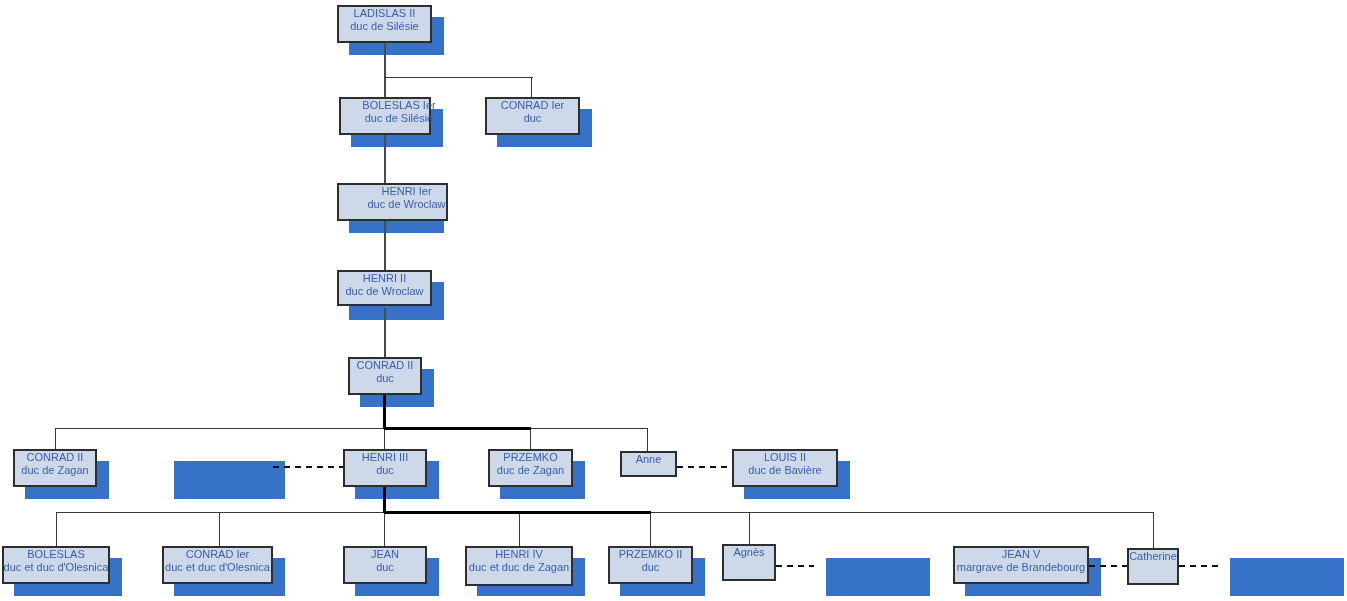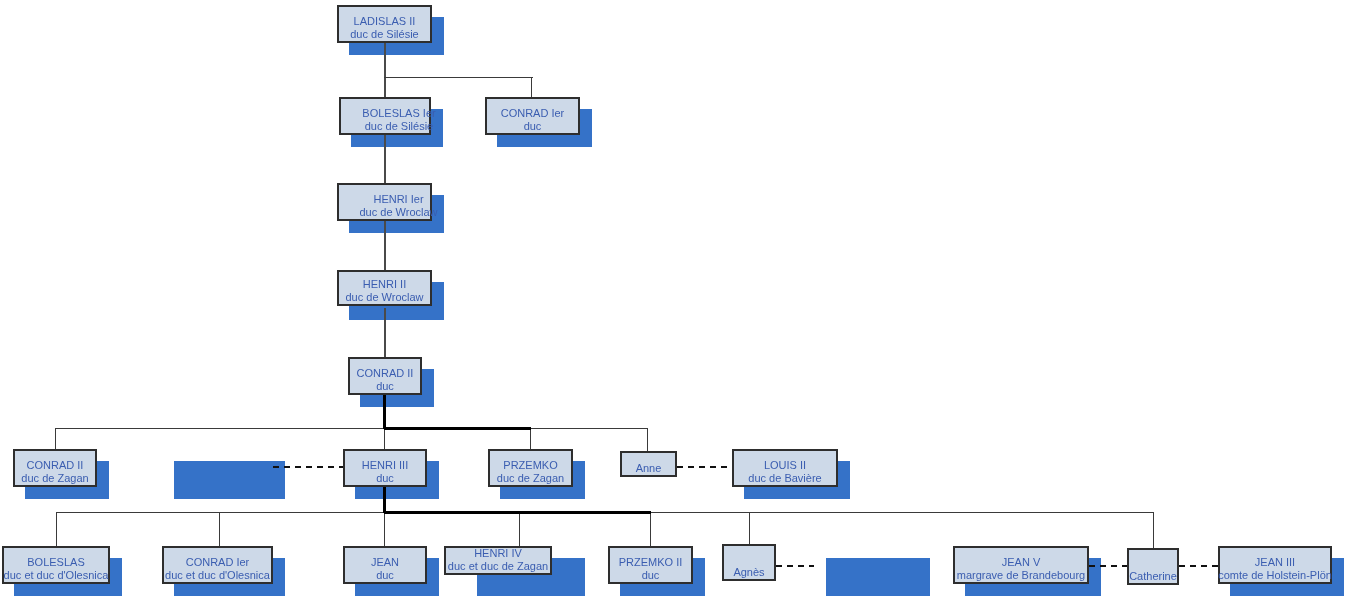--- a/index.html
+++ b/index.html
@@ -11,21 +11,21 @@
     overflow:hidden;
   }
   .node{
     position:absolute;
     background:#cdd9e8;
     border:2px solid #2e2e2e;
     box-sizing:border-box;
     display:flex;
     flex-direction:column;
     align-items:center;
-    justify-content:flex-end;
+    justify-content:flex-start;
     text-align:center;
     color:#3a5db0;
     font-size:11px;
     line-height:13px;
     z-index:3;
   }
   .node-shadow{
     position:absolute;
     background:#3572c8;
     z-index:1;
@@ -82,21 +82,21 @@
     <div class="node" style="left: 339px; top: 97px; width: 92px; height: 38px; padding-left: 28px;">
       <span class="person-name">BOLESLAS Ier</span>
       <span class="person-title">duc de Silésie</span>
     </div>
     <div class="node-shadow" style="left: 497px; top: 109px; width: 95px; height: 38px;"></div>
     <div class="node" style="left: 485px; top: 97px; width: 95px; height: 38px;">
       <span class="person-name">CONRAD Ier</span>
       <span class="person-title">duc</span>
     </div>
     <div class="node-shadow" style="left: 349px; top: 195px; width: 95px; height: 38px;"></div>
-    <div class="node" style="left: 337px; top: 183px; width: 95px; height: 38px; padding-left: 28px;">
+    <div class="node" style="left: 337px; top: 183px; width: 111px; height: 38px; padding-left: 28px;">
       <span class="person-name">HENRI Ier</span>
       <span class="person-title">duc de Wroclaw</span>
     </div>
     <div class="node-shadow" style="left: 349px; top: 282px; width: 95px; height: 38px;"></div>
     <div class="node" style="left: 337px; top: 270px; width: 95px; height: 36px;">
       <span class="person-name">HENRI II</span>
       <span class="person-title">duc de Wroclaw</span>
     </div>
     <div class="node-shadow" style="left: 360px; top: 369px; width: 74px; height: 38px;"></div>
     <div class="node" style="left: 348px; top: 357px; width: 74px; height: 38px;">
@@ -136,21 +136,21 @@
     <div class="node" style="left: 162px; top: 546px; width: 111px; height: 38px;">
       <span class="person-name">CONRAD Ier</span>
       <span class="person-title">duc et duc d'Olesnica</span>
     </div>
     <div class="node-shadow" style="left: 355px; top: 558px; width: 84px; height: 38px;"></div>
     <div class="node" style="left: 343px; top: 546px; width: 84px; height: 38px;">
       <span class="person-name">JEAN</span>
       <span class="person-title">duc</span>
     </div>
     <div class="node-shadow" style="left: 477px; top: 558px; width: 108px; height: 38px;"></div>
-    <div class="node" style="left: 444px; top: 546px; width: 108px; height: 29px;">
+    <div class="node" style="left: 465px; top: 546px; width: 108px; height: 40px;">
       <span class="person-name">HENRI IV</span>
       <span class="person-title">duc et duc de Zagan</span>
     </div>
     <div class="node-shadow" style="left: 620px; top: 558px; width: 85px; height: 38px;"></div>
     <div class="node" style="left: 608px; top: 546px; width: 85px; height: 38px;">
       <span class="person-name">PRZEMKO II</span>
       <span class="person-title">duc</span>
     </div>
     <div class="node" style="left: 722px; top: 544px; width: 54px; height: 37px;">
       <span class="person-name">Agnès</span>
@@ -158,17 +158,13 @@
     <div class="node-shadow" style="left: 826px; top: 558px; width: 104px; height: 38px;"></div>
     <div class="node-shadow" style="left: 965px; top: 558px; width: 136px; height: 38px;"></div>
     <div class="node" style="left: 953px; top: 546px; width: 136px; height: 38px;">
       <span class="person-name">JEAN V</span>
       <span class="person-title">margrave de Brandebourg</span>
     </div>
     <div class="node" style="left: 1127px; top: 548px; width: 52px; height: 37px;">
       <span class="person-name">Catherine</span>
     </div>
     <div class="node-shadow" style="left: 1230px; top: 558px; width: 114px; height: 38px;"></div>
-    <div class="node" style="left: 1218px; top: 546px; width: 114px; height: 38px;">
-      <span class="person-name">JEAN III</span>
-      <span class="person-title">comte de Holstein-Plön</span>
-    </div>
   </div>
 
 </body></html>

